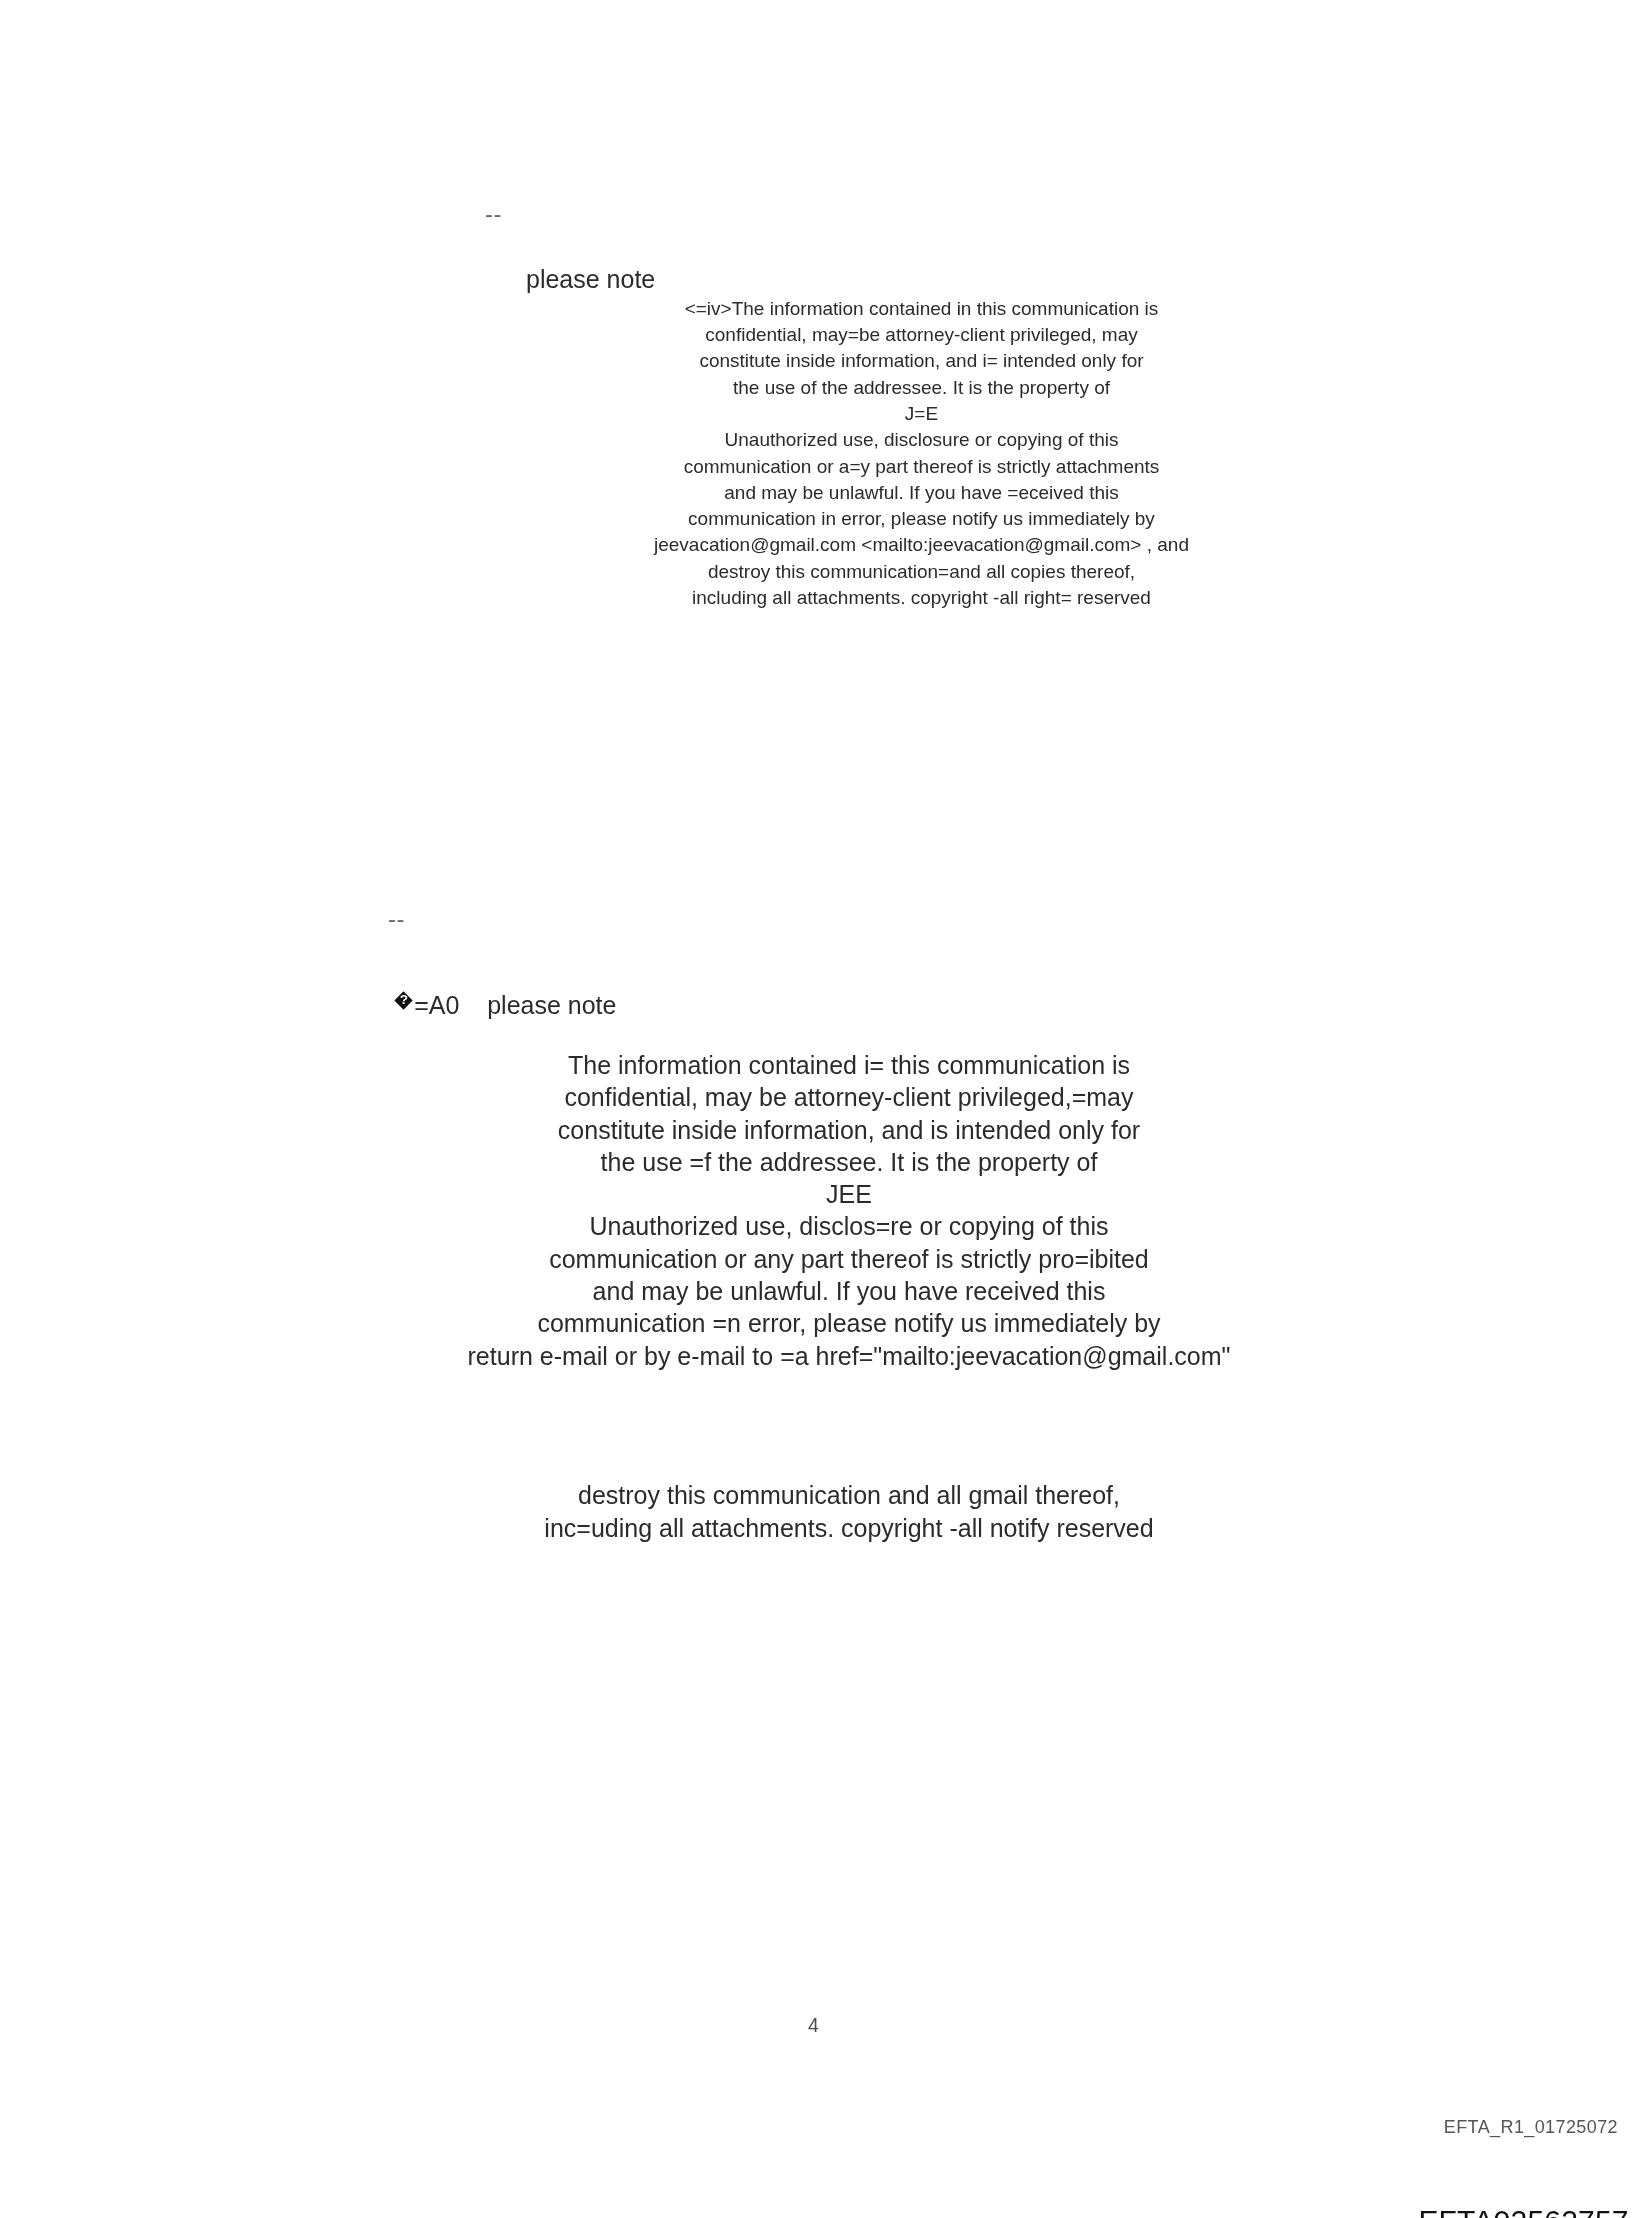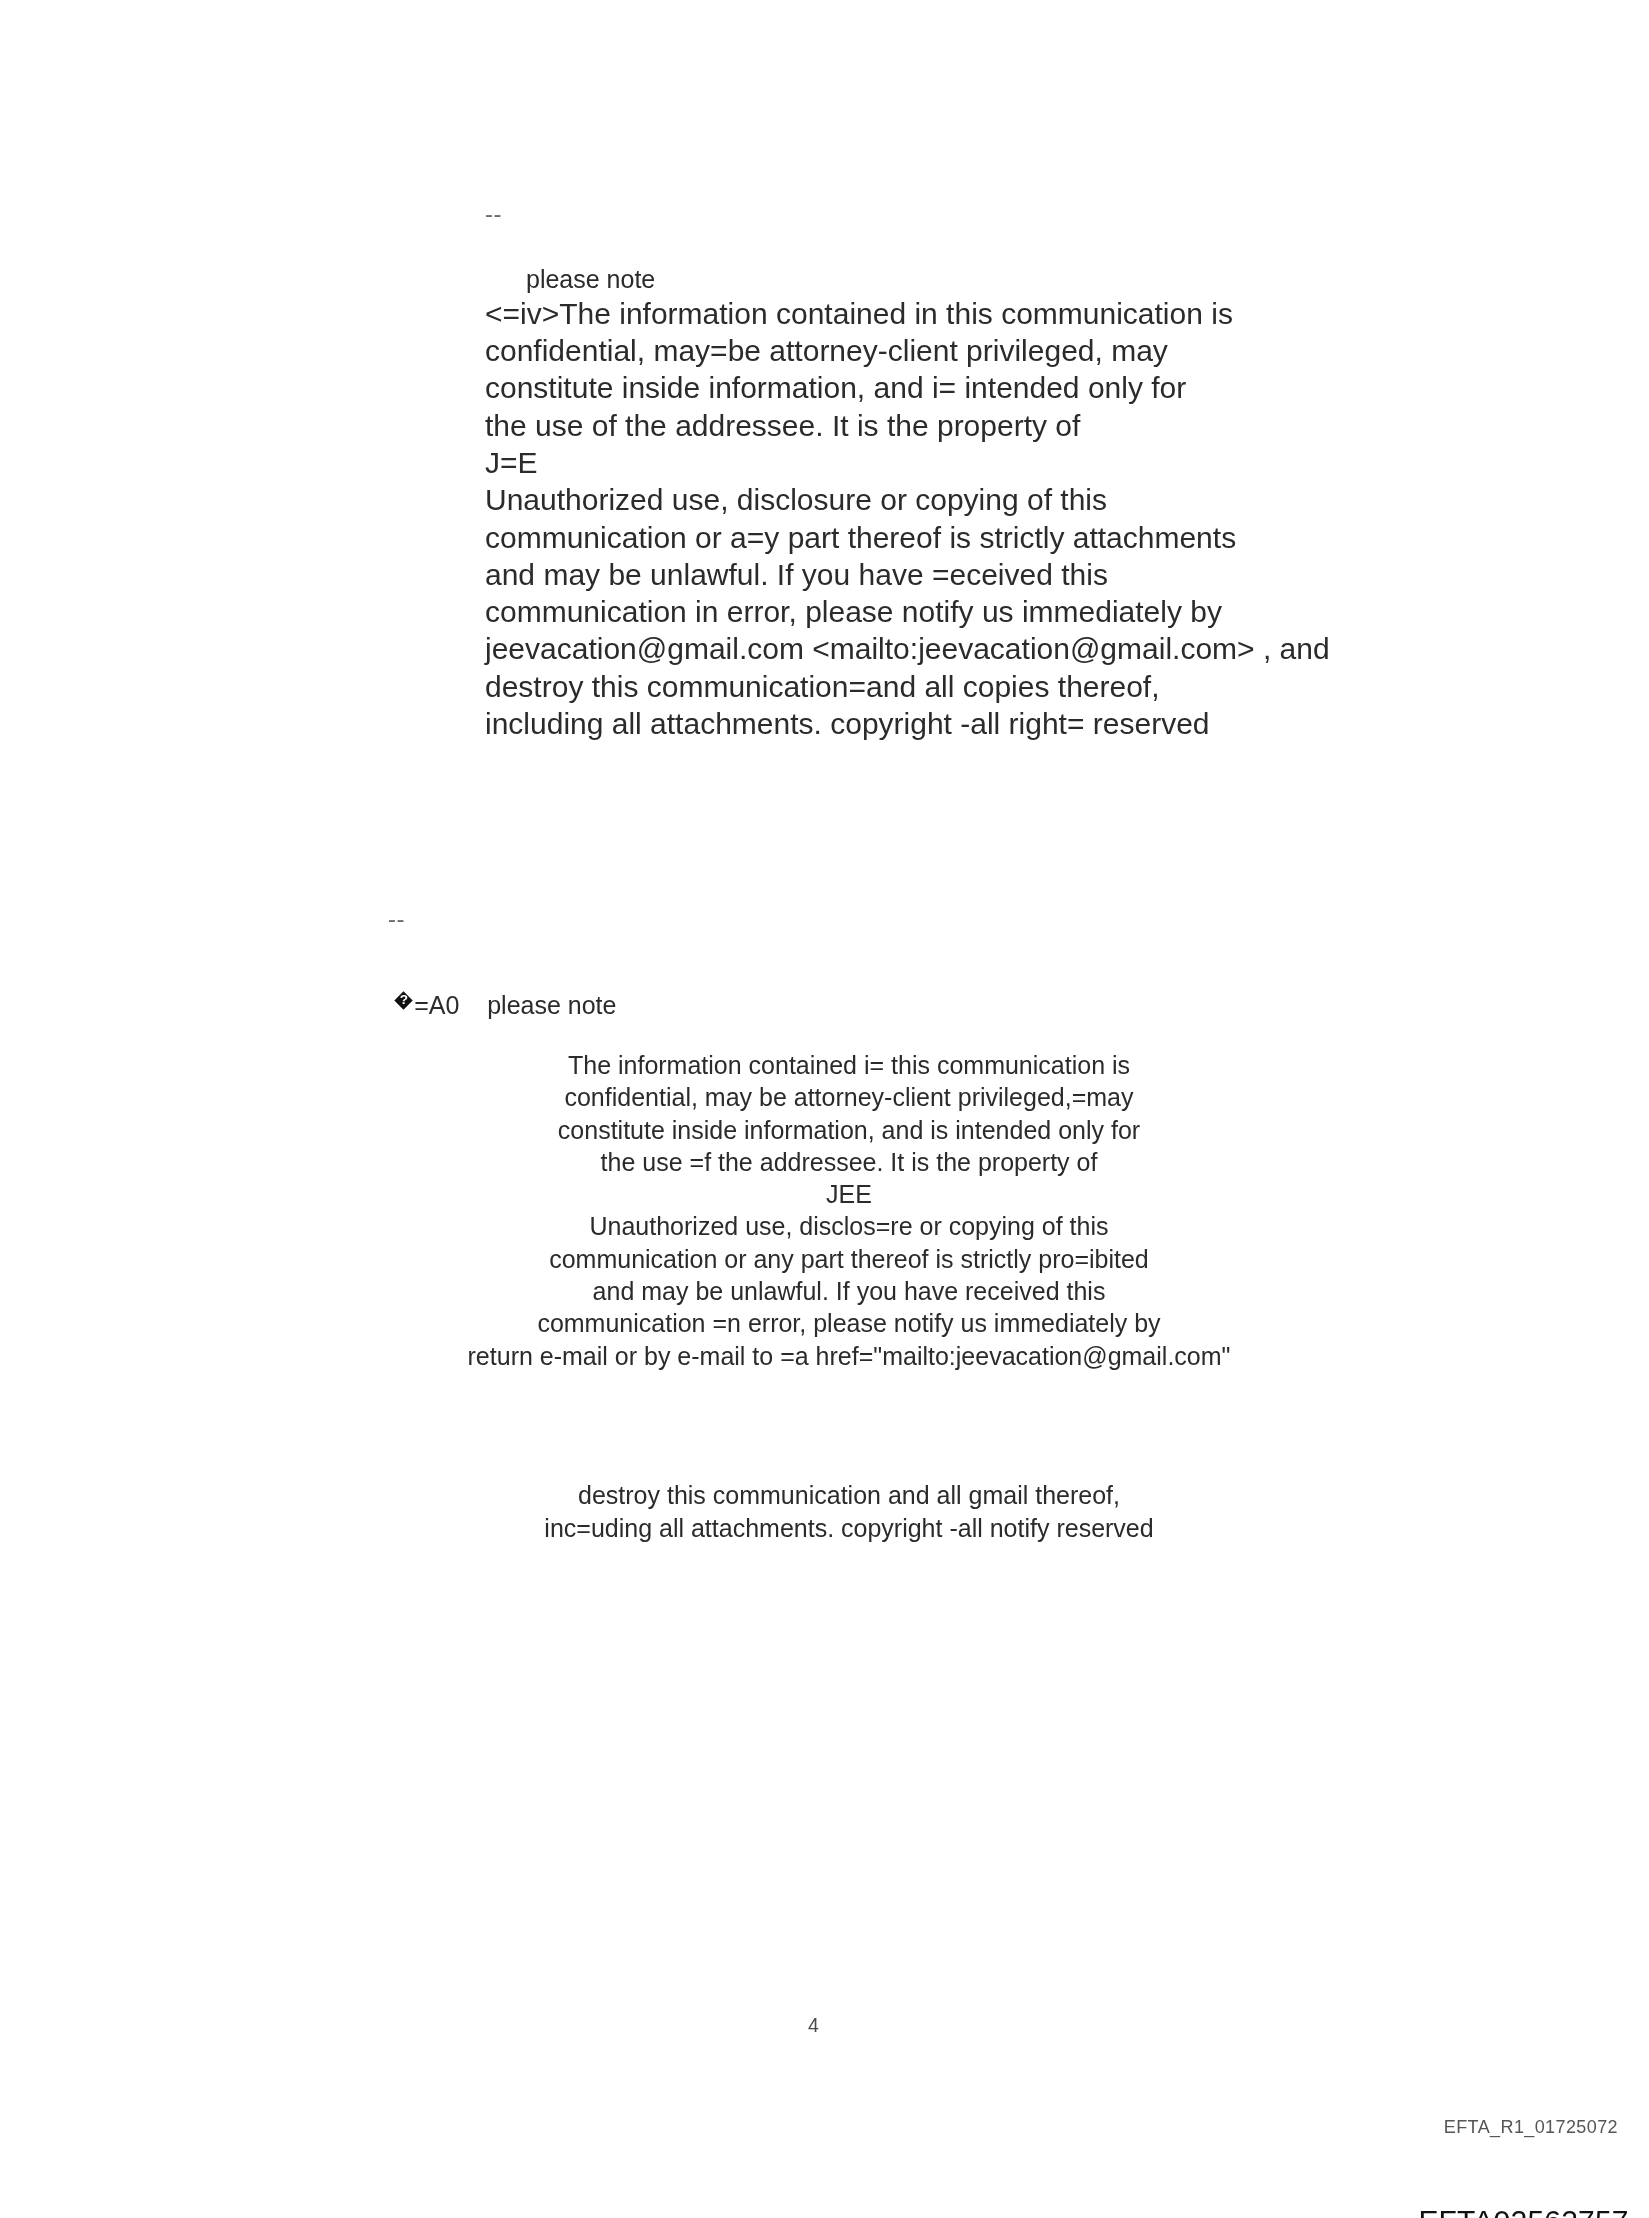--- a/index.html
+++ b/index.html
@@ -46,22 +46,23 @@
   .block1 .please-note {
     margin-top: 65px;
     padding-left: 41px;
     font-size: 25px;
     color: #2b2b2b;
   }
   .block1 .body-lines {
     margin-top: 6.8px;
   }
   .block1 .body-lines .doc-line {
-    font-size: 30px;
+    font-size: 19px;
     margin-bottom: 7.3px;
+    text-align: center;
   }
 
   
   .block2 {
     position: absolute;
     left: 388px;
     top: 907px;
     width: 922px;
     font-size: 25px;
   }

